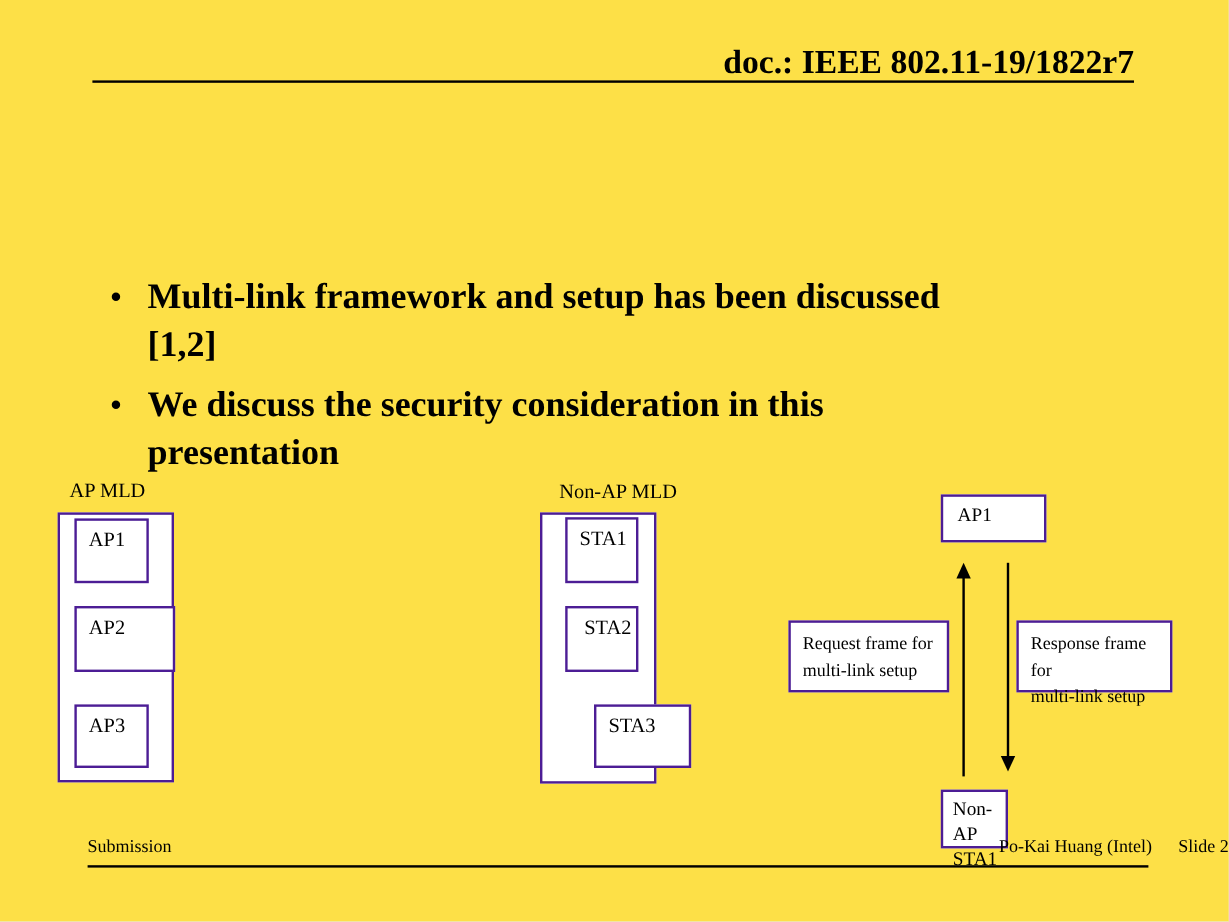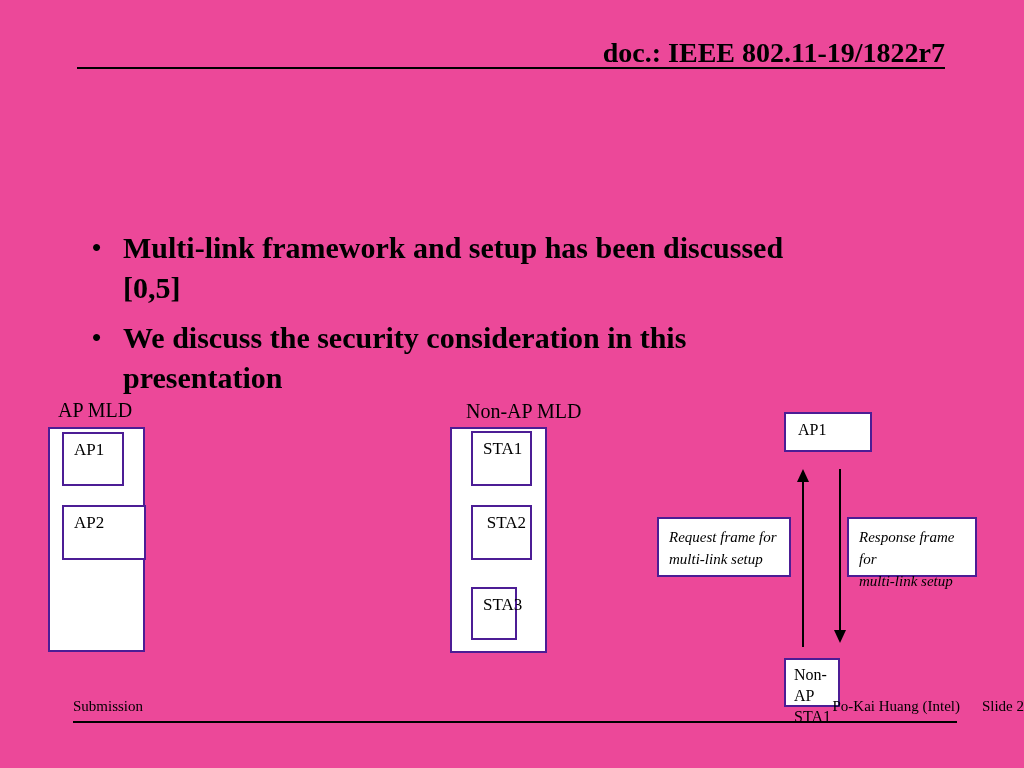--- a/index.html
+++ b/index.html
@@ -1,19 +1,19 @@
 <!DOCTYPE html>
 <html><head>
 <meta charset="utf-8">
 <style>
   html,body{margin:0;padding:0;background:#e8e8e8;}
   .slide{
     position:relative;
     width:1024px;height:768px;
-    background:#ec4899;
+    background:#fde047;
     font-family:"Liberation Serif","DejaVu Serif",serif;
     color:#000000;
     overflow:hidden;
   }
   .abs{position:absolute;}
   
   .doc-label{
     top:37px;right:79px;
     font-size:28px;font-weight:bold;
     white-space:nowrap;
@@ -25,23 +25,23 @@
     text-align:center;
     font-size:45px;font-weight:bold;line-height:52px;
   }
   
   .bullet-list{left:92px;top:228px;width:800px;}
   .bullet-item{display:flex;font-size:30px;font-weight:bold;line-height:40px;}
   .bullet-item + .bullet-item{margin-top:10px;}
   .bullet-glyph{width:31px;flex:0 0 31px;font-size:26px;}
   
   .dbox{position:absolute;border:2px solid #4c1d95;box-sizing:border-box;background:#fff;}
-  .dlabel{position:absolute;font-size:20px;white-space:nowrap;}
+  .dlabel{position:absolute;font-size:17px;white-space:nowrap;}
   .node-text{padding:6px 0 0 10px;font-size:17px;}
-  .small-text{font-size:15px;line-height:22px;padding:7px 0 0 10px;font-style:italic;}
+  .small-text{font-size:15px;line-height:22px;padding:7px 0 0 10px;}
   .arrow-line{position:absolute;width:2px;background:#000;}
   .arrow-head-up{position:absolute;width:0;height:0;
     border-left:6px solid transparent;border-right:6px solid transparent;
     border-bottom:13px solid #000;}
   .arrow-head-down{position:absolute;width:0;height:0;
     border-left:6px solid transparent;border-right:6px solid transparent;
     border-top:13px solid #000;}
   
   .footer-rule{left:73px;top:721px;width:884px;height:2px;background:#000;}
   .footer-text{top:698px;font-size:15px;white-space:nowrap;}
@@ -54,50 +54,53 @@
 
   <div class="abs doc-label">doc.: IEEE 802.11-19/1822r7</div>
   <div class="abs header-rule"></div>
 
 
   <div class="abs bullet-list">
     <div class="bullet-item">
       <span class="bullet-glyph">•</span>
       <div class="bullet-text">
         <div>Multi-link framework and setup has been discussed</div>
-        <div>[0,5]</div>
+        <div>[1,2]</div>
       </div>
     </div>
     <div class="bullet-item">
       <span class="bullet-glyph">•</span>
       <div class="bullet-text">
         <div>We discuss the security consideration in this</div>
         <div>presentation</div>
       </div>
     </div>
   </div>
 
   <div class="dlabel" style="left:58px;top:399px;">AP MLD</div>
   <div class="dbox" style="left:48px;top:427px;width:97px;height:225px;"></div>
   <div class="dbox" style="left:62px;top:432px;width:62px;height:54px;">
     <div class="node-text">AP1</div>
   </div>
   <div class="dbox" style="left:62px;top:505px;width:84px;height:55px;">
     <div class="node-text">AP2</div>
   </div>
+  <div class="dbox" style="left:62px;top:587px;width:62px;height:53px;">
+    <div class="node-text">AP3</div>
+  </div>
 
   <div class="dlabel" style="left:466px;top:400px;">Non-AP MLD</div>
   <div class="dbox" style="left:450px;top:427px;width:97px;height:226px;"></div>
   <div class="dbox" style="left:471px;top:431px;width:61px;height:55px;">
     <div class="node-text">STA1</div>
   </div>
   <div class="dbox" style="left:471px;top:505px;width:61px;height:55px;text-align:center;">
     <div class="node-text">STA2</div>
   </div>
-  <div class="dbox" style="left:471px;top:587px;width:46px;height:53px;">
+  <div class="dbox" style="left:495px;top:587px;width:81px;height:53px;">
     <div class="node-text">STA3</div>
   </div>
 
   <div class="dbox" style="left:784px;top:412px;width:88px;height:40px;">
     <div style="padding:7px 0 0 12px;font-size:16px;">AP1</div>
   </div>
 
   <div class="arrow-head-up" style="left:797px;top:469px;"></div>
   <div class="arrow-line" style="left:802px;top:481px;height:166px;"></div>
 

